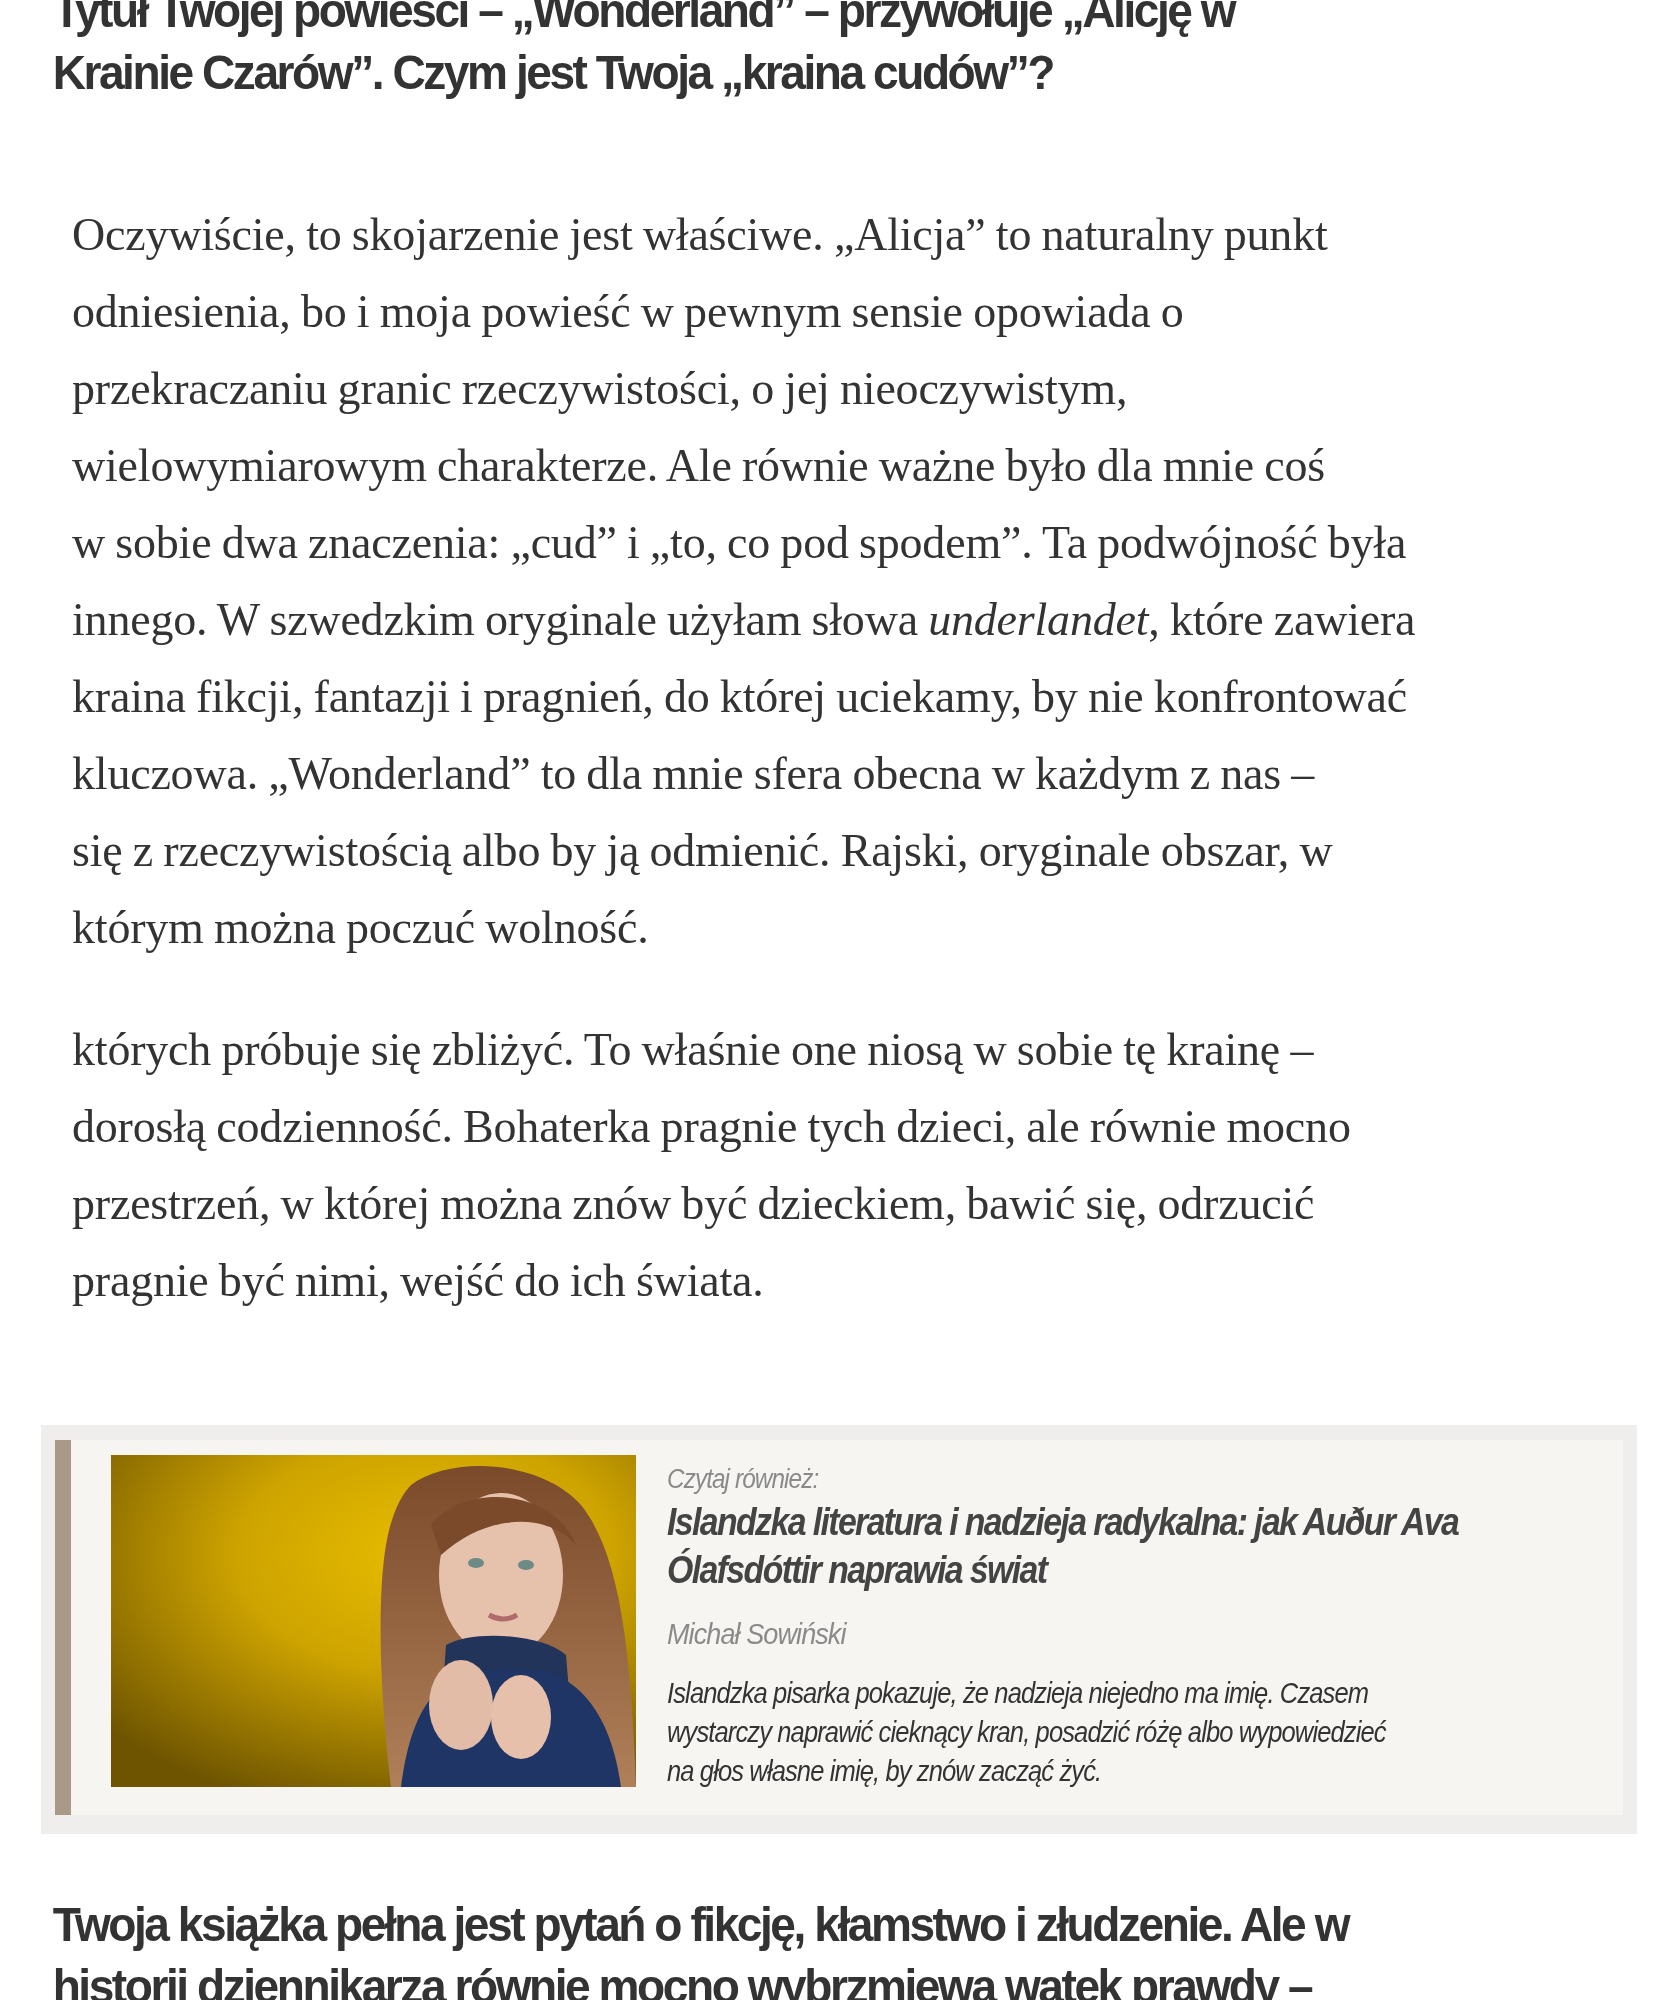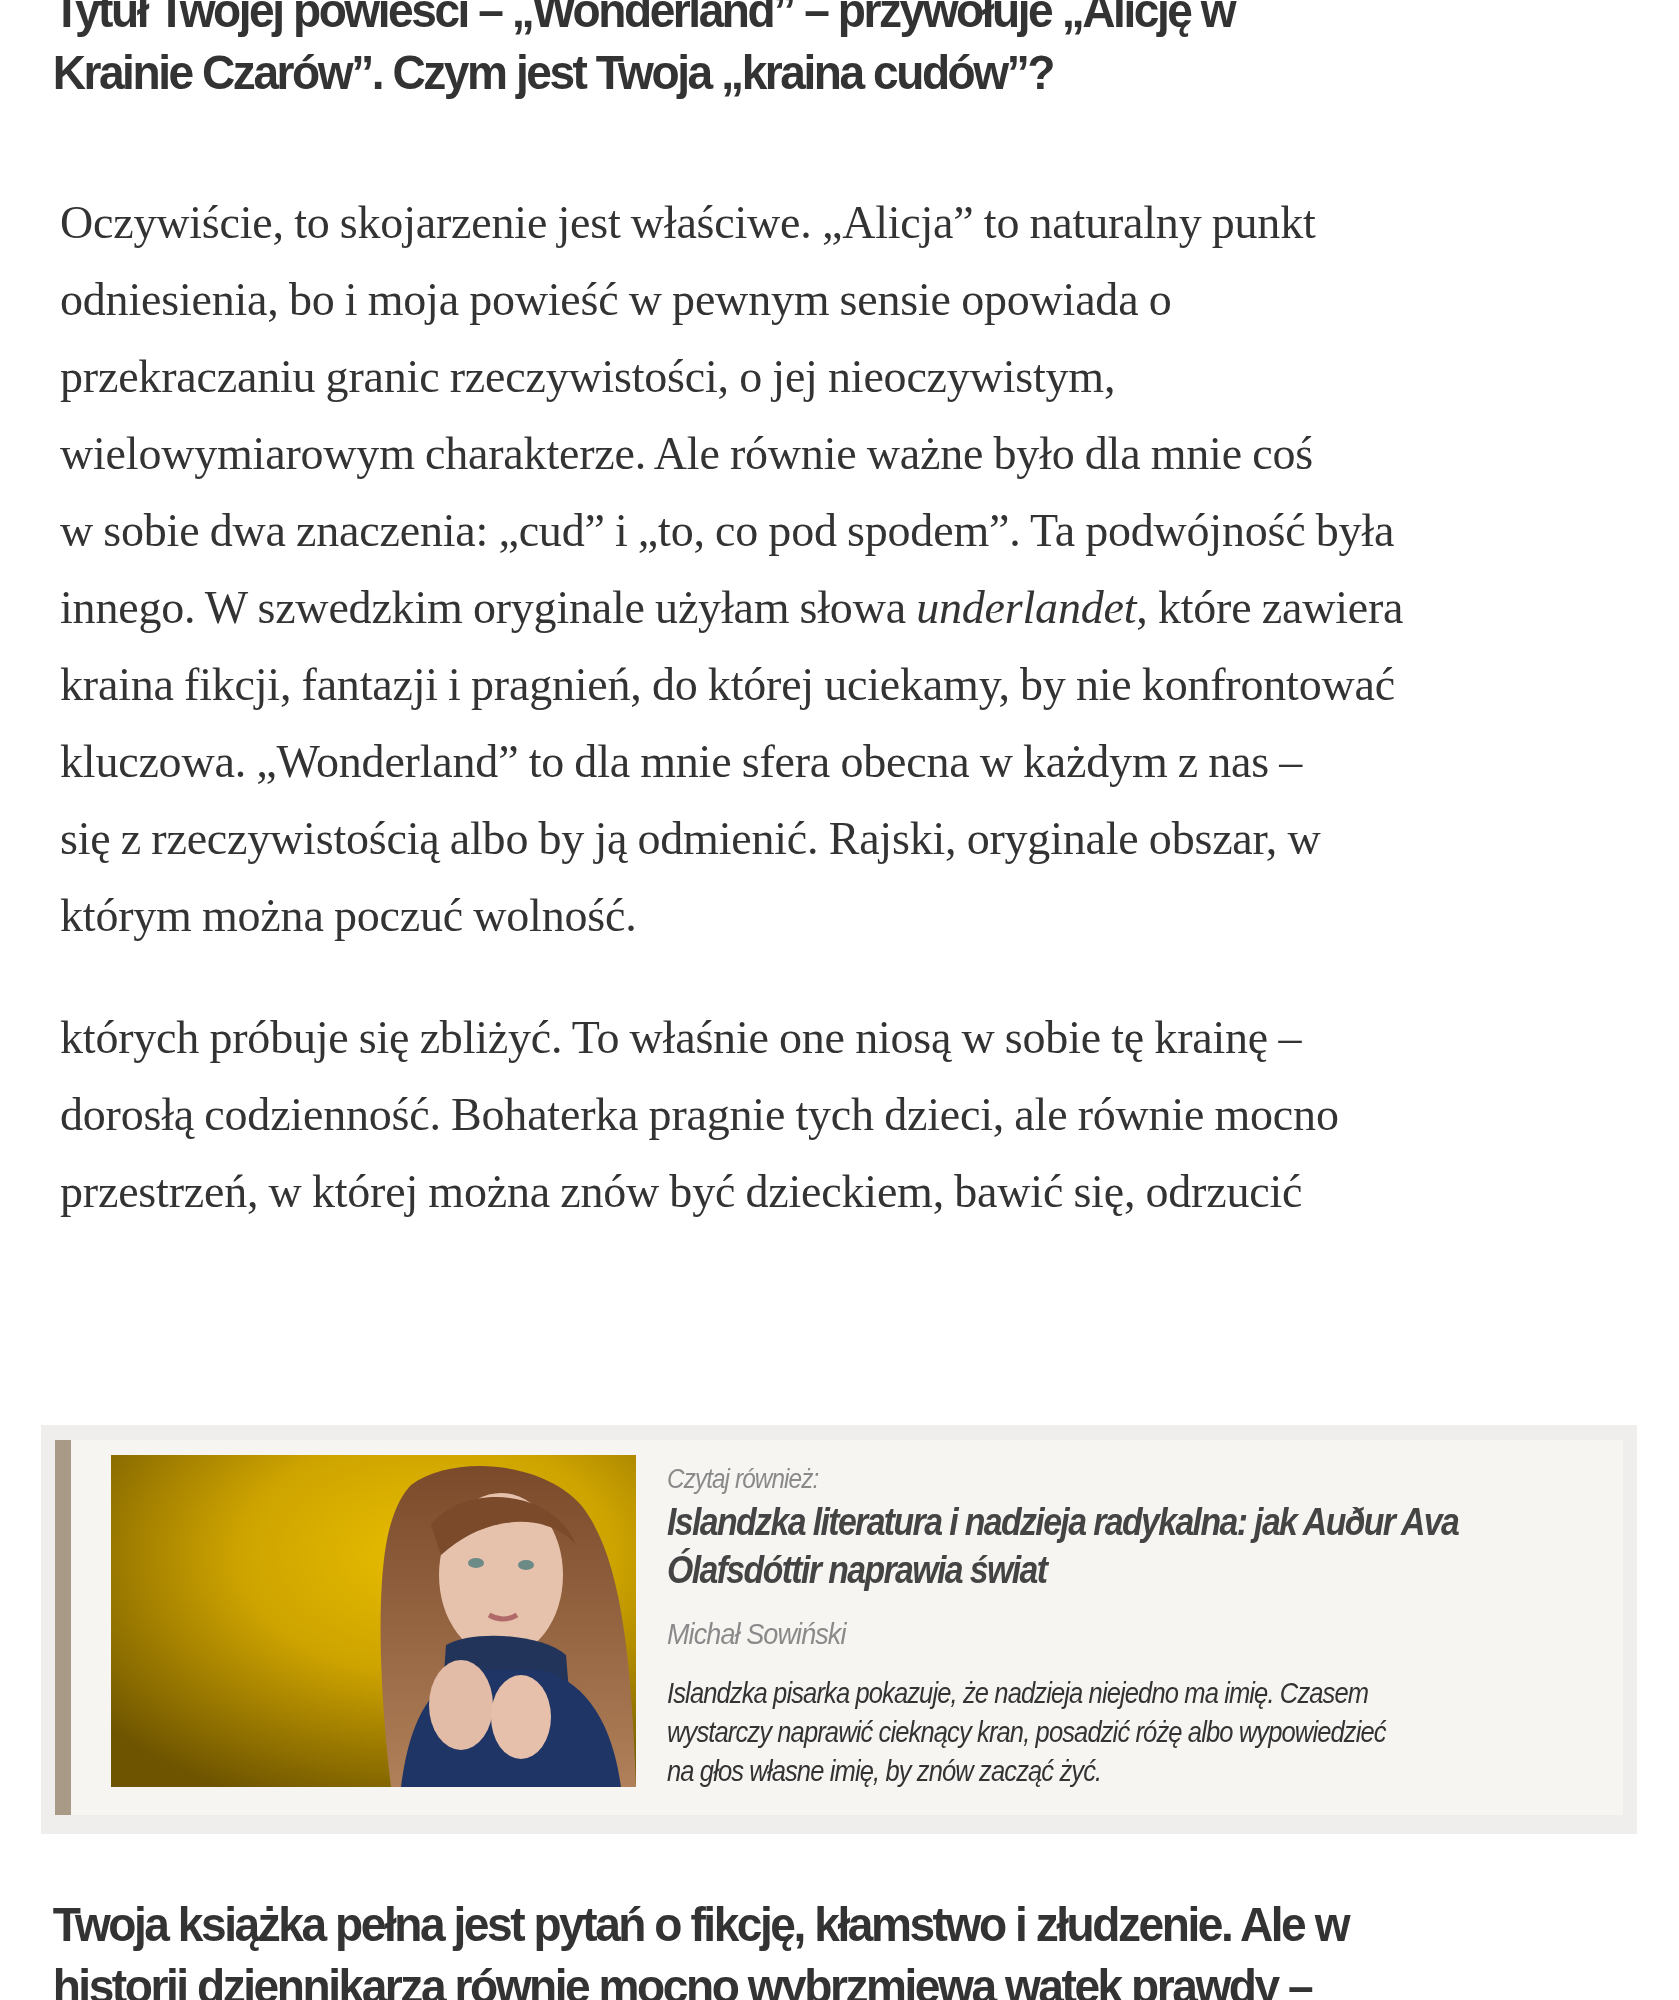--- a/index.html
+++ b/index.html
@@ -36,21 +36,21 @@
     .q-heading.top {
       position: absolute;
       top: -21px;
       left: 0;
     }
     .para {
       font-family: "Liberation Serif", serif;
       font-size: 46px;
       line-height: 77px;
       color: #333333;
-      margin: 4px;
+      margin: 16px;
       position: absolute;
       left: 56px;
       width: 1580px;
       letter-spacing: -0.2px;
       word-spacing: -1px;
     }
     .para em { font-style: italic; }
     .para .line { display: block; white-space: nowrap; }
     #p1 { top: 180px; }
     #p2 { top: 995px; }
@@ -172,20 +172,21 @@
     <span class="line">kraina fikcji, fantazji i pragnień, do której uciekamy, by nie konfrontować</span>
     <span class="line">kluczowa. „Wonderland” to dla mnie sfera obecna w każdym z nas –</span>
     <span class="line">się z rzeczywistością albo by ją odmienić. Rajski, oryginale obszar, w</span>
     <span class="line">którym można poczuć wolność.</span>
   </p>
 
   <p class="para" id="p2">
     <span class="line">których próbuje się zbliżyć. To właśnie one niosą w sobie tę krainę –</span>
     <span class="line">dorosłą codzienność. Bohaterka pragnie tych dzieci, ale równie mocno</span>
     <span class="line">przestrzeń, w której można znów być dzieckiem, bawić się, odrzucić</span>
+    <span class="line">pragnie być nimi, wejść do ich świata.</span>
   </p>
 
   <aside class="read-also">
     <div class="read-also-inner">
       <div class="accent-bar"></div>
 
       <div class="thumb" aria-label="Portrait of a woman with long auburn hair in a navy turtleneck against a yellow background">
         <svg width="525" height="332" viewBox="0 0 525 332">
           <defs>
             <radialGradient id="bg" cx="0.6" cy="0.3" r="0.8">

